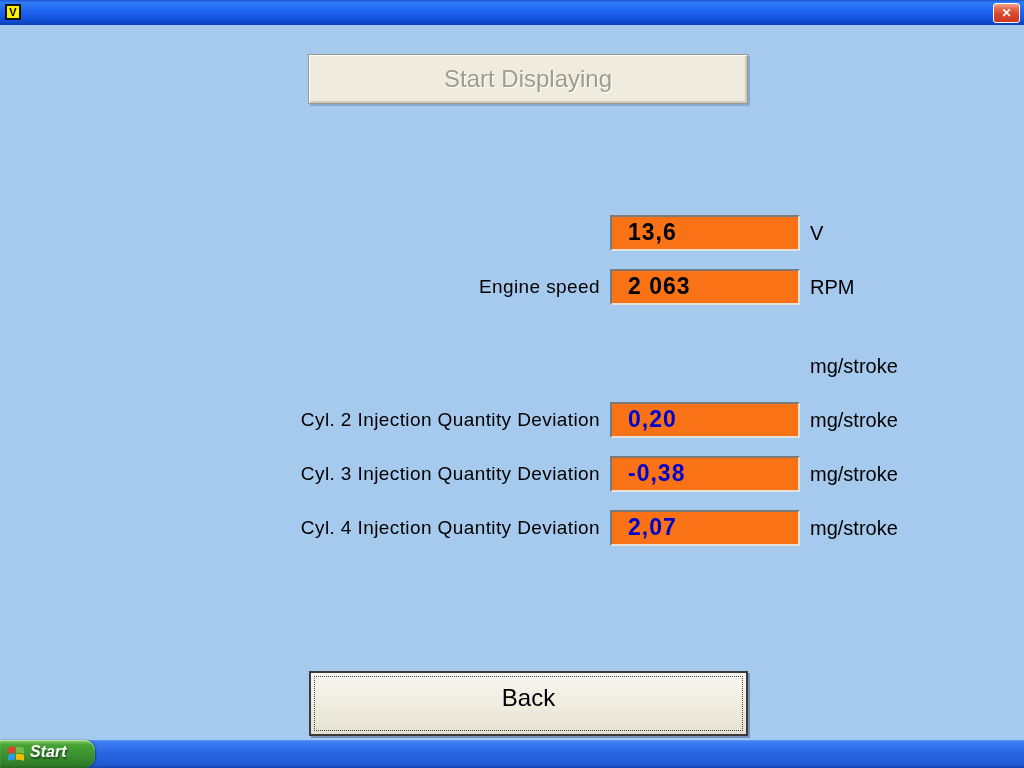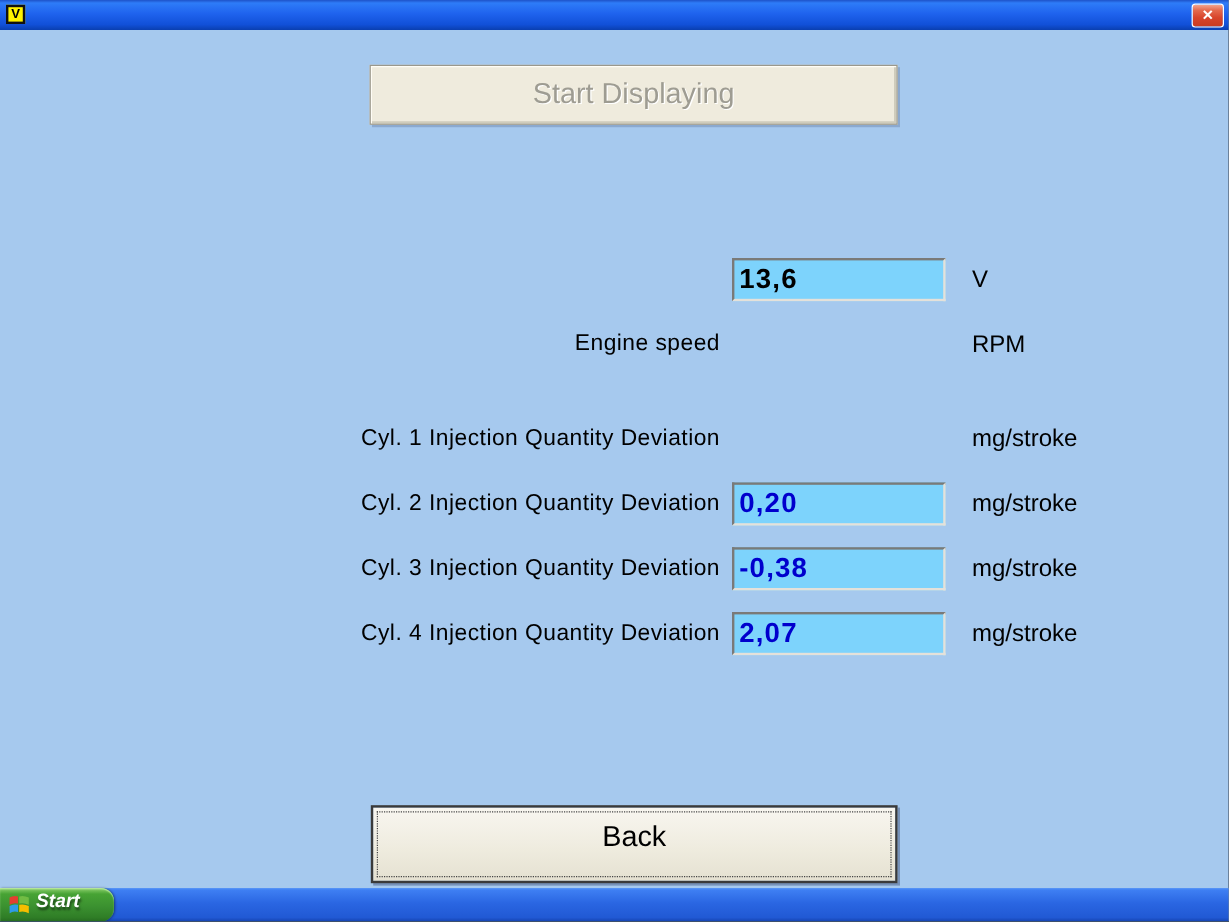--- a/index.html
+++ b/index.html
@@ -33,22 +33,22 @@
     box-shadow:2px 2px 0 rgba(60,80,120,.45);color:#000;}
   .btn-back .focus-rect{position:absolute;left:3px;top:3px;right:3px;bottom:3px;
     border:1px dotted #444;line-height:42px;}
 
   
   .row{position:absolute;left:0;width:100%;height:36px;}
   .row-battery{top:215px;} .row-engine{top:269px;}
   .row-c1{top:348px;} .row-c2{top:402px;} .row-c3{top:456px;} .row-c4{top:510px;}
   .row-label{position:absolute;left:0;width:600px;text-align:right;font-size:19px;
     letter-spacing:.4px;color:#000;line-height:36px;}
-  .field{position:absolute;left:610px;top:0;width:174px;height:32px;background:#7dd3fc;
-    border:2px solid;border-color:#7a7a78 #e4e1da #e4e1da #7a7a78;}
+  .field{position:absolute;left:610px;top:0;width:174px;height:32px;background:#f97316;
+    border:2px solid;border-color:#7a7a78 #e4e1da #e4e1da #7a7a78;padding-left:12px;}
   .field-value{display:block;padding:1px 0 0 4px;font-size:23px;font-weight:bold;
     letter-spacing:1px;line-height:29px;color:#000;}
   .dev .field-value{color:#0000CD;}
   .unit{position:absolute;left:810px;top:0;font-size:20px;color:#000;line-height:36px;}
 
   
   .taskbar{position:absolute;left:0;top:740px;width:1024px;height:28px;
     background:linear-gradient(180deg,#5A97F6 0%,#3E7FF3 6%,#2A66E2 45%,#2159D4 88%,#1443B0 100%);}
   .start-btn{position:absolute;left:0;top:0;width:95px;height:28px;border-radius:0 11px 11px 0;
     background:linear-gradient(180deg,#8CD06C 0%,#47A334 18%,#3B9130 55%,#2F7D26 88%,#266B1F 100%);
@@ -71,25 +71,27 @@
 
   <div class="row row-battery">
     <div class="field">
       <span class="field-value">13,6</span>
     </div>
     <span class="unit">V</span>
   </div>
 
   <div class="row row-engine">
     <span class="row-label">Engine speed</span>
+    <div class="field">
+      <span class="field-value">2 063</span>
+    </div>
     <span class="unit">RPM</span>
   </div>
 
   <div class="row row-c1 dev">
-    <span class="row-label">Cyl. 1 Injection Quantity Deviation</span>
     <span class="unit">mg/stroke</span>
   </div>
 
   <div class="row row-c2 dev">
     <span class="row-label">Cyl. 2 Injection Quantity Deviation</span>
     <div class="field">
       <span class="field-value">0,20</span>
     </div>
     <span class="unit">mg/stroke</span>
   </div>

